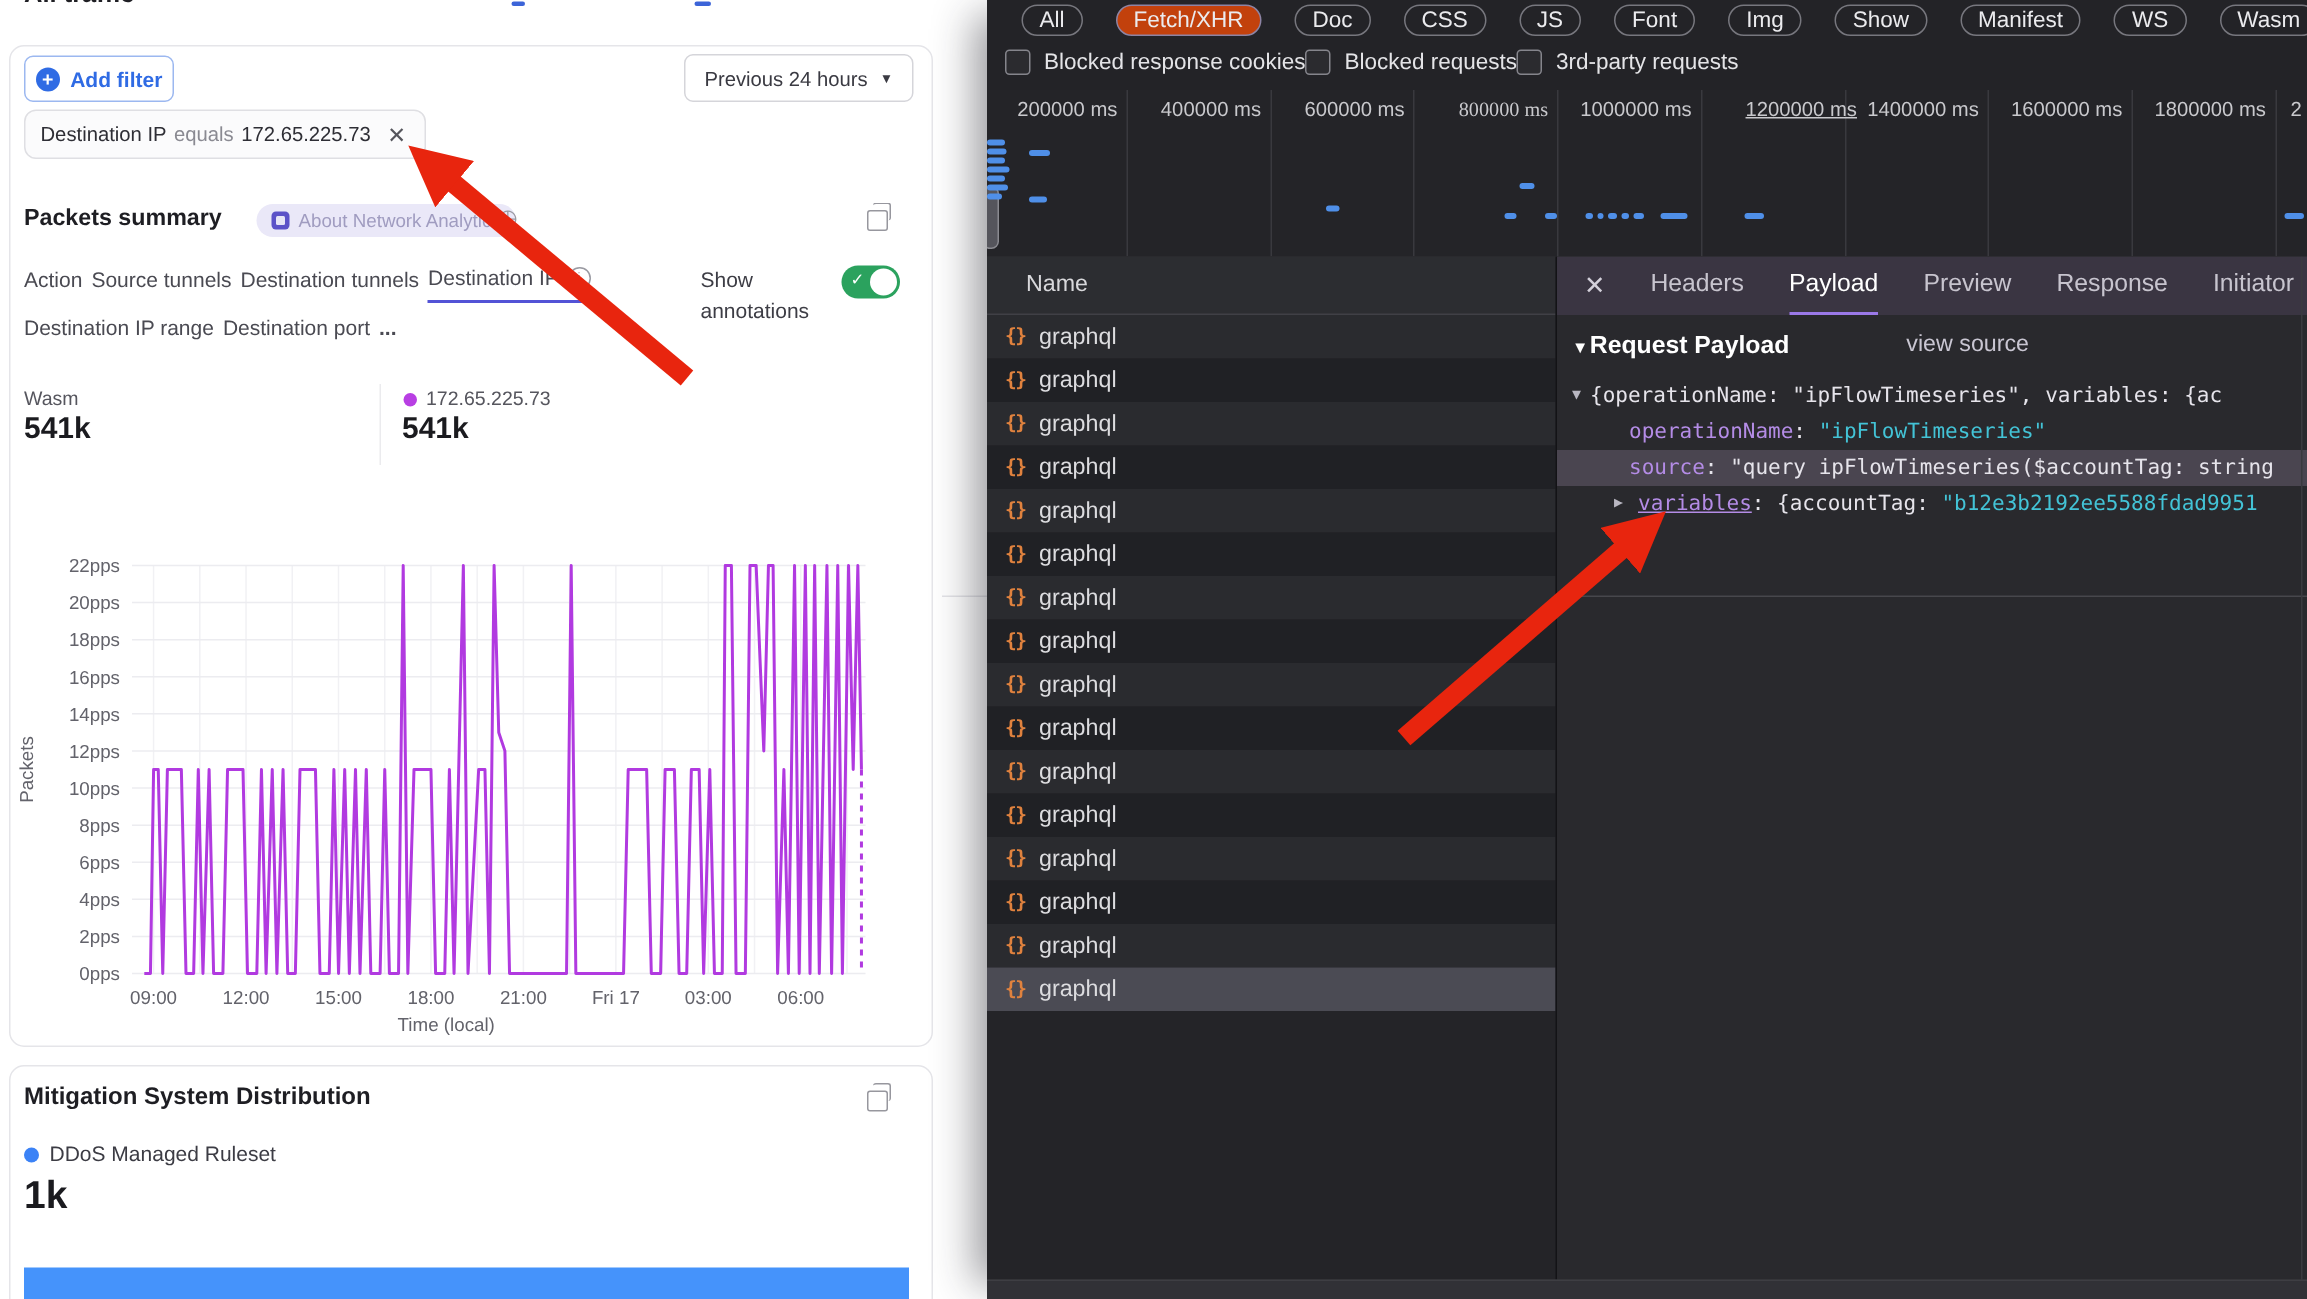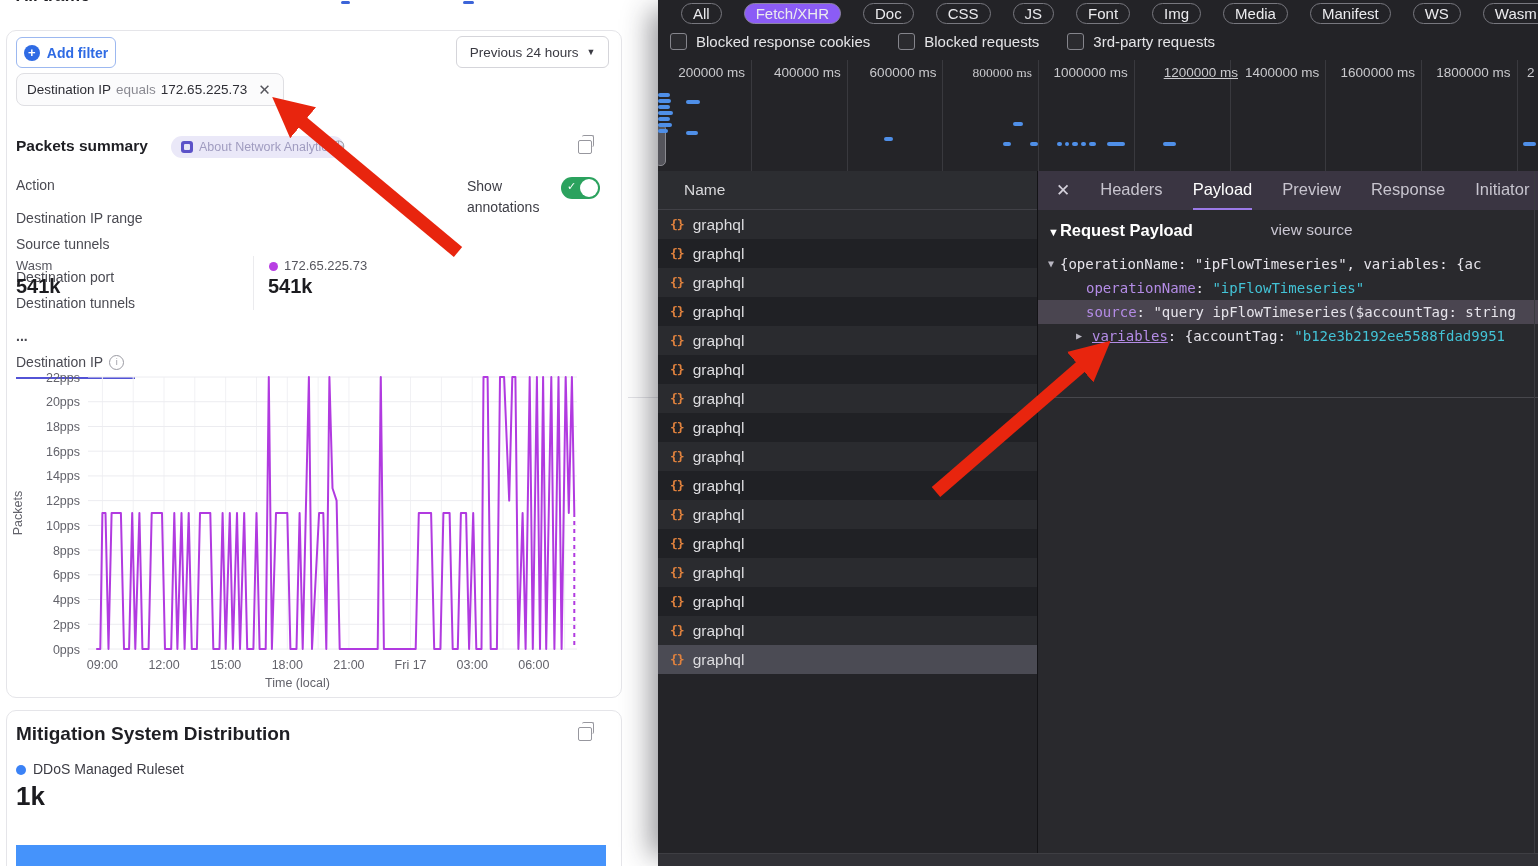--- a/index.html
+++ b/index.html
@@ -22,21 +22,21 @@
   #filter-chip .f{color:#2e2e35;} #filter-chip .o{color:#8a8a92;} #filter-chip .v{color:#2e2e35;}
   #filter-chip .x{margin-left:6px;color:#55555c;font-size:15px;cursor:pointer;}
   #ps-title{left:16px;top:137px;font-size:15.5px;font-weight:700;color:#1e1e23;}
   #ps-badge{left:171px;top:136px;height:22px;background:#eae8f8;border-radius:11px;display:flex;align-items:center;gap:6px;padding:0 10px;}
   #ps-badge .bicon{width:12px;height:12px;border-radius:3px;background:#5c52c8;position:relative;}
   #ps-badge .bicon::after{content:"";position:absolute;left:3px;top:3px;width:6px;height:6px;background:#e7e5f6;border-radius:1px;}
   #ps-badge .btxt{font-size:12.5px;color:#a09cc0;}
   .clock-icon{color:#9a9aa2;font-size:15px;}
   .copy-icon{width:12px;height:12px;border:1.5px solid #97979e;border-radius:2px;position:absolute;cursor:pointer;}
   .copy-icon::before{content:"";position:absolute;left:3px;top:-6px;width:11px;height:11px;border-top:1.5px solid #97979e;border-right:1.5px solid #97979e;border-radius:2px;}
-  .tabs-row{position:absolute;display:flex;gap:36px;font-size:14px;color:#4a4a52;flex-direction:column;}
+  .tabs-row{position:absolute;display:flex;gap:6px;font-size:14px;color:#4a4a52;}
   .tab{padding-bottom:7px;cursor:pointer;white-space:nowrap;display:flex;gap:6px;align-items:center;}
   .tab.active{border-bottom:2px solid #5353d6;}
   .info-icon{width:13px;height:13px;border:1px solid #9a9aa2;border-radius:50%;color:#9a9aa2;font-size:9px;line-height:13px;text-align:center;}
   #show-annot{left:467px;top:176px;width:92px;font-size:14px;color:#3d3d45;line-height:21px;}
   #toggle{left:561px;top:177px;width:39px;height:22px;border-radius:11px;background:#2ba25e;cursor:pointer;}
   #toggle .knob{position:absolute;right:2px;top:2px;width:18px;height:18px;border-radius:50%;background:#fff;}
   #toggle .check{position:absolute;left:6px;top:3px;color:#fff;font-size:11px;}
   .stat-label{font-size:13px;color:#56565e;}
   .stat-value{font-size:20px;font-weight:700;color:#1b1b1f;}
   #stat-divider{left:253px;top:256px;width:1px;height:54px;background:#ebebee;}
@@ -44,22 +44,22 @@
   #mit-bar{left:16px;top:845px;width:590px;height:29px;}
   
   #seam{left:628px;top:397px;width:30px;height:1px;background:#e3e3e7;}
 
   
   #devtools{position:absolute;left:658px;top:0;width:880px;height:866px;background:#242428;color:#e6e6e9;
             box-shadow:-18px 0 26px -10px rgba(30,30,40,.45);}
   #dt-toolbar{position:absolute;left:0;top:0;width:100%;height:60px;background:#232327;border-bottom:1px solid #3a3a3f;}
   #pill-row{position:absolute;left:23px;top:3px;display:flex;gap:22px;}
   .pill{box-sizing:border-box;border:1.5px solid #77777e;border-radius:13px;padding:1px 11px;font-size:15px;color:#ebebee;white-space:nowrap;cursor:pointer;}
-  .pill.active{background:#8b5cf6;border-color:#8d84a4;}
-  #check-row{position:absolute;left:12px;top:33px;display:flex;gap:28px;align-items:center;}
+  .pill.active{background:#c2410c;border-color:#8d84a4;}
+  #check-row{position:absolute;left:12px;top:33px;display:flex;align-items:center;}
   .chk{display:flex;align-items:center;gap:9px;font-size:15px;color:#e4e4e7;cursor:pointer;}
   .chk .box{width:15px;height:15px;border:1.5px solid #85858c;border-radius:3px;background:#2b2b2f;}
   #dt-timeline{position:absolute;left:0;top:60px;width:100%;height:111px;background:#242428;border-bottom:1px solid #3a3a3f;overflow:hidden;}
   .tl-grid{position:absolute;top:0;width:1px;height:111px;background:#39393e;}
   .tl-label{position:absolute;top:5px;font-size:13.5px;color:#c9c9cd;white-space:nowrap;}
   .tl-bar{position:absolute;height:4px;border-radius:2px;background:#4f8fe8;}
   #tl-handle{position:absolute;left:-3px;top:64px;width:9px;height:40px;background:#55555c;border:1px solid #8a8a90;border-radius:5px;}
   #name-panel{position:absolute;left:0;top:171px;width:379px;height:695px;background:#242428;}
   #name-header{height:39px;background:#2c2d31;border-bottom:1px solid #404046;display:flex;align-items:center;padding-left:26px;font-size:15.5px;color:#d8d8db;box-sizing:border-box;}
   .req-row{height:29px;display:flex;align-items:center;gap:9px;padding-left:12px;font-size:15.5px;color:#dcdcdf;cursor:pointer;box-sizing:border-box;}
@@ -207,40 +207,40 @@
       <text x="348.93697478991595" y="314" text-anchor="middle" font-size="12.5px" fill="#63636b">21:00</text>
       <text x="410.57563025210084" y="314" text-anchor="middle" font-size="12.5px" fill="#63636b">Fri 17</text>
       <text x="472.2142857142857" y="314" text-anchor="middle" font-size="12.5px" fill="#63636b">03:00</text>
       <text x="533.8529411764705" y="314" text-anchor="middle" font-size="12.5px" fill="#63636b">06:00</text>
       <text x="297.5" y="332" text-anchor="middle" font-size="12.5px" fill="#63636b">Time (local)</text>
       <text x="0" y="0" text-anchor="middle" font-size="12.5px" fill="#63636b" transform="translate(22,158) rotate(-90)">Packets</text>
       <polyline points="96.2,294.0 100.3,294.0 102.4,158.0 105.5,158.0 108.5,294.0 111.6,158.0 120.9,158.0 124.0,294.0 129.1,294.0 132.2,158.0 135.3,294.0 139.4,158.0 142.4,294.0 148.6,294.0 151.7,158.0 162.0,158.0 165.0,294.0 171.2,294.0 174.3,158.0 177.4,294.0 181.5,158.0 184.6,294.0 188.7,158.0 191.8,294.0 196.9,294.0 200.0,158.0 210.3,158.0 213.3,294.0 219.5,294.0 222.6,158.0 225.7,294.0 229.8,158.0 232.9,294.0 237.0,158.0 240.0,294.0 244.2,158.0 247.2,294.0 253.4,294.0 256.5,158.0 259.6,294.0 265.7,294.0 268.8,22.0 271.9,294.0 276.0,158.0 287.3,158.0 290.4,294.0 296.5,294.0 299.6,158.0 302.7,294.0 308.9,22.0 312.0,294.0 319.1,158.0 323.3,158.0 326.3,294.0 329.4,22.0 332.5,133.3 336.6,145.6 339.7,294.0 347.9,294.0 377.7,294.0 380.8,22.0 383.9,294.0 390.0,294.0 415.7,294.0 418.8,158.0 431.1,158.0 434.2,294.0 440.4,294.0 443.4,158.0 449.6,158.0 452.7,294.0 457.8,294.0 460.9,158.0 466.1,158.0 469.1,294.0 473.2,158.0 476.3,294.0 481.5,294.0 483.5,22.0 487.6,22.0 490.7,294.0 496.9,294.0 500.0,22.0 504.1,22.0 509.2,145.6 512.3,22.0 515.4,22.0 518.4,294.0 522.6,158.0 525.6,294.0 529.7,22.0 532.8,294.0 536.9,22.0 540.0,294.0 543.1,22.0 546.2,294.0 551.3,22.0 554.4,294.0 558.5,22.0 561.6,294.0 565.7,22.0 568.8,158.0 571.9,22.0 574.3,158.0" fill="none" stroke="#b13ae0" stroke-width="2" stroke-linejoin="round"></polyline>
       <polyline points="574.3,158.0 574.3,294.0" fill="none" stroke="#b13ae0" stroke-width="2" stroke-dasharray="4 4"></polyline>
     </svg>
 
-  <div class="abs" style="left:16px;top:723px;font-size:19px;font-weight:700;color:#1e1e23;">Mitigation System Distribution</div>
+  <div class="abs" style="left:16px;top:723px;font-size:16px;font-weight:700;color:#1e1e23;">Mitigation System Distribution</div>
   <span class="copy-icon" style="left:578px;top:727px;"></span>
   <span class="dot" style="left:16px;top:765px;width:10px;height:10px;background:#3b82f6;"></span>
   <div class="abs" style="left:33px;top:761px;font-size:14px;color:#3c3c44;">DDoS Managed Ruleset</div>
   <div class="stat-value abs" style="left:16px;top:781px;font-size:26px;">1k</div>
   <div id="mit-bar" class="abs" style="background: rgb(69, 147, 251);"></div>
   <div id="seam" class="abs"></div>
 </div>
 
 <div id="devtools">
   <div id="dt-toolbar">
     <div id="pill-row">
         <span class="pill">All</span>
         <span class="pill active">Fetch/XHR</span>
         <span class="pill">Doc</span>
         <span class="pill">CSS</span>
         <span class="pill">JS</span>
         <span class="pill">Font</span>
         <span class="pill">Img</span>
-        <span class="pill">Media</span>
+        <span class="pill">Show</span>
         <span class="pill">Manifest</span>
         <span class="pill">WS</span>
         <span class="pill">Wasm</span>
         <span class="pill">Other</span>
       </div>
     <div id="check-row">
         <span class="chk">
           <span class="box"></span>
           <span>Blocked response cookies</span>
         </span>

